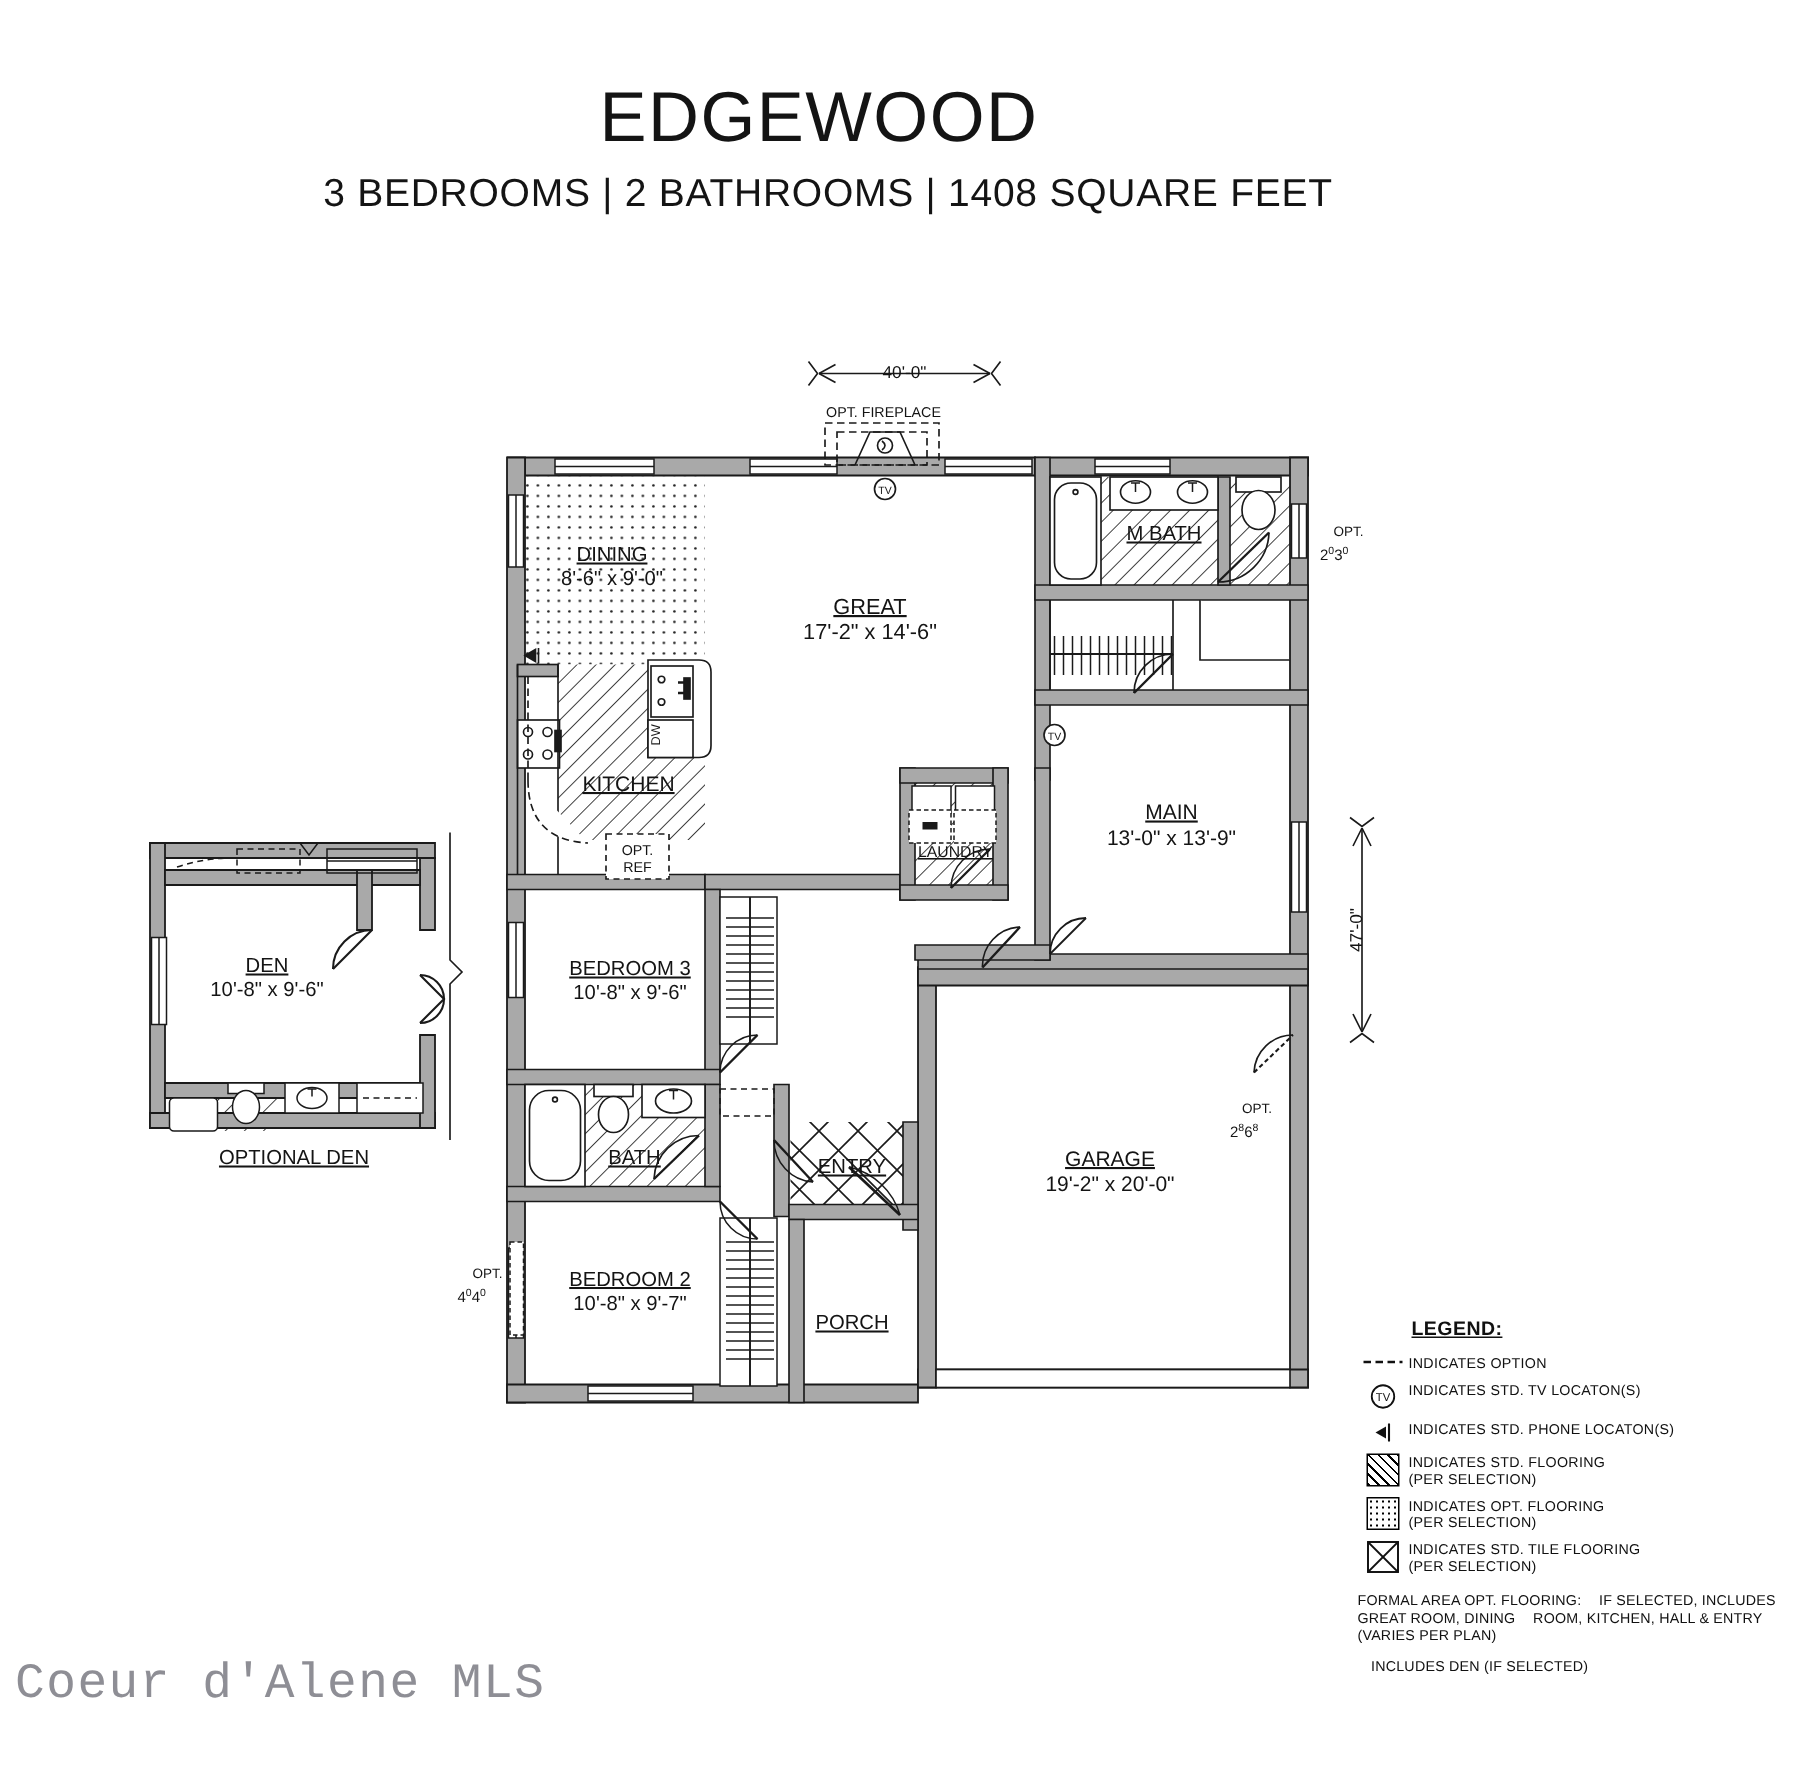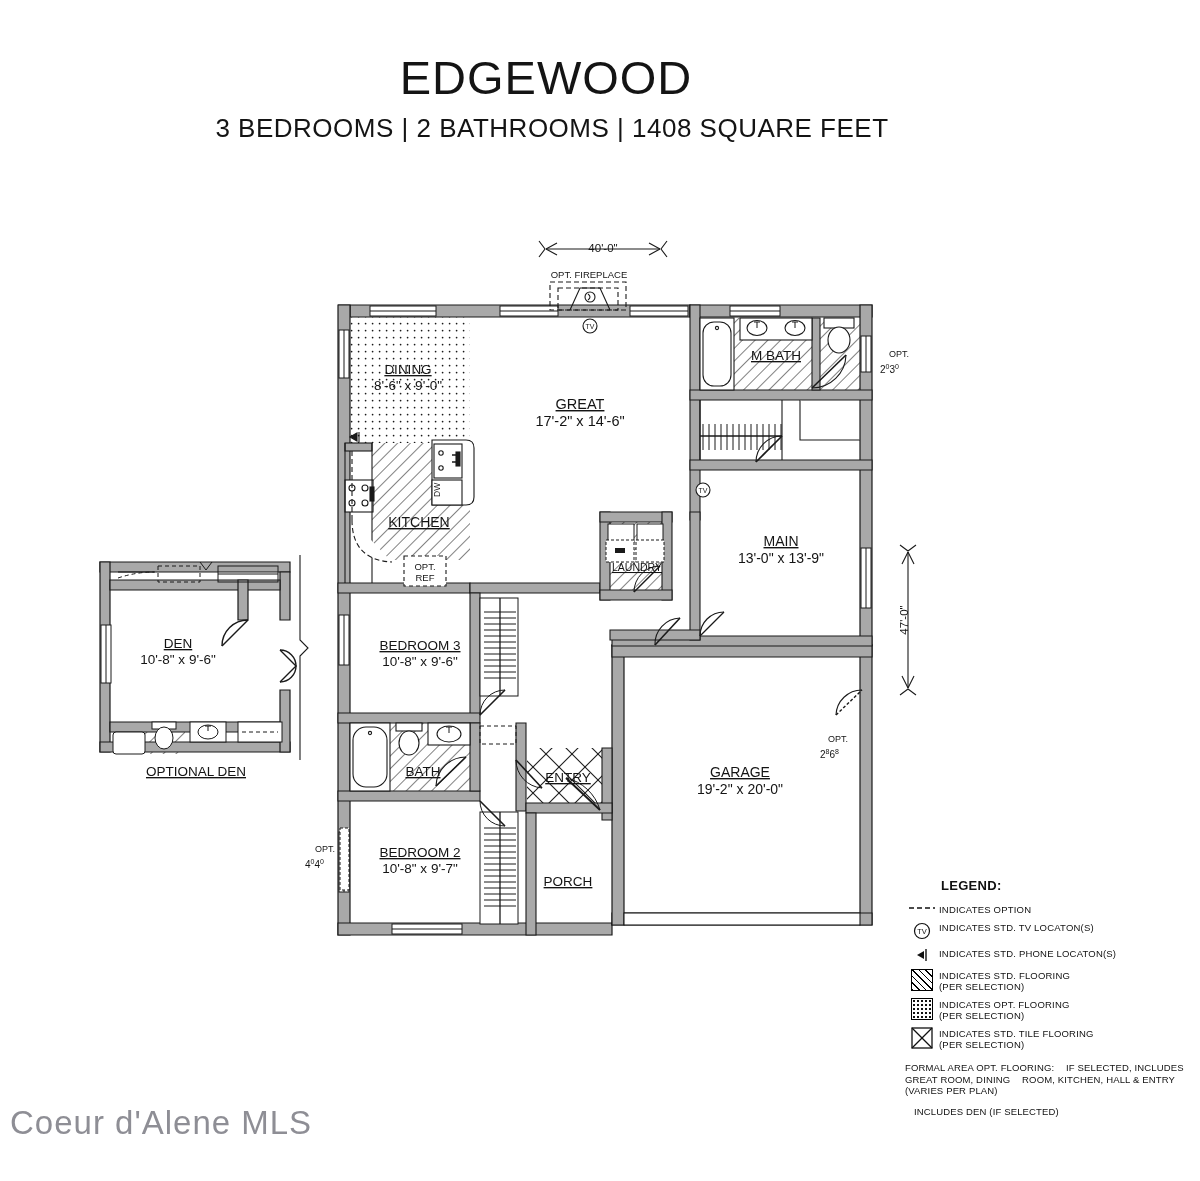--- a/index.html
+++ b/index.html
@@ -18,27 +18,27 @@
     position:absolute;left:0;top:113px;width:1104px;text-align:center;
     font-size:26px;letter-spacing:0.5px;color:#141414;
   }
 
   
   #drawing{position:absolute;left:0;top:0;width:1200px;height:1181px;}
 
   
   #watermark{
     position:absolute;left:10px;top:1104px;font-size:33px;color:#7b7b83;
-    font-family:Liberation Sans, sans-serif;letter-spacing:1px;opacity:.85;
+    font-family:Liberation Mono, monospace;letter-spacing:1px;opacity:.85;
   }
 
   
   #legend{position:absolute;left:905px;top:878px;width:290px;}
   #legend-title{
-    font-size:13px;font-weight:bold;margin-bottom:10px;
+    font-size:13px;font-weight:bold;text-decoration:underline;margin-bottom:10px;
     letter-spacing:.3px;
     padding-left:36px;
   }
   .legend-row{display:flex;align-items:flex-start;margin-bottom:6px;}
   .legend-sym{width:34px;flex:0 0 34px;display:flex;align-items:center;justify-content:center;}
   .legend-txt{font-size:9.5px;line-height:11px;letter-spacing:.2px;padding-top:1px;}
   .legend-txt span{display:block;}
   .sym-box{width:20px;height:20px;border:1.3px solid #000;background:#fff;}
   .sym-hatch{
     background:repeating-linear-gradient(45deg,#000 0 1.2px,#fff 1.2px 4.6px);

